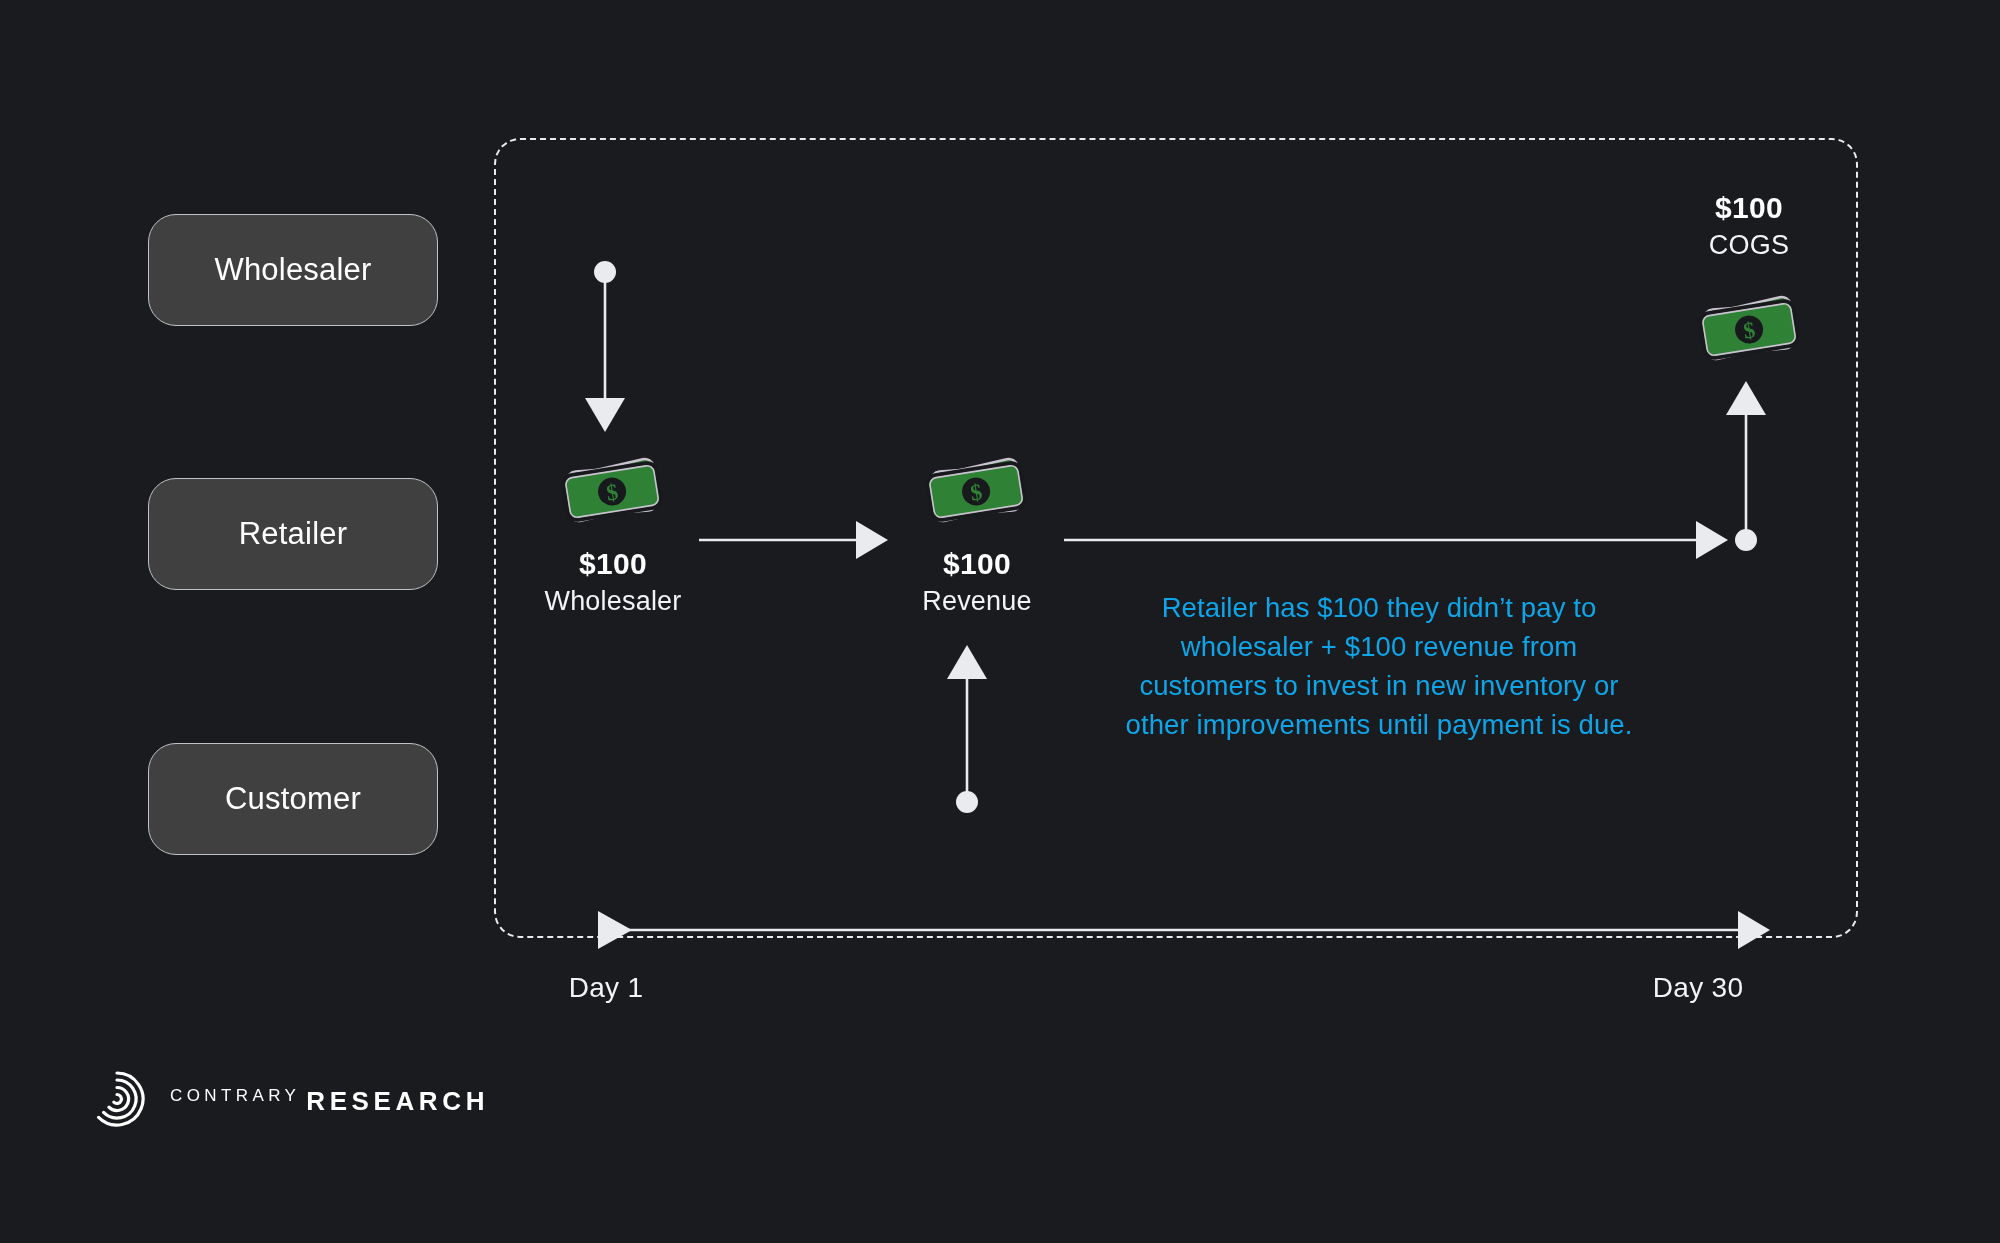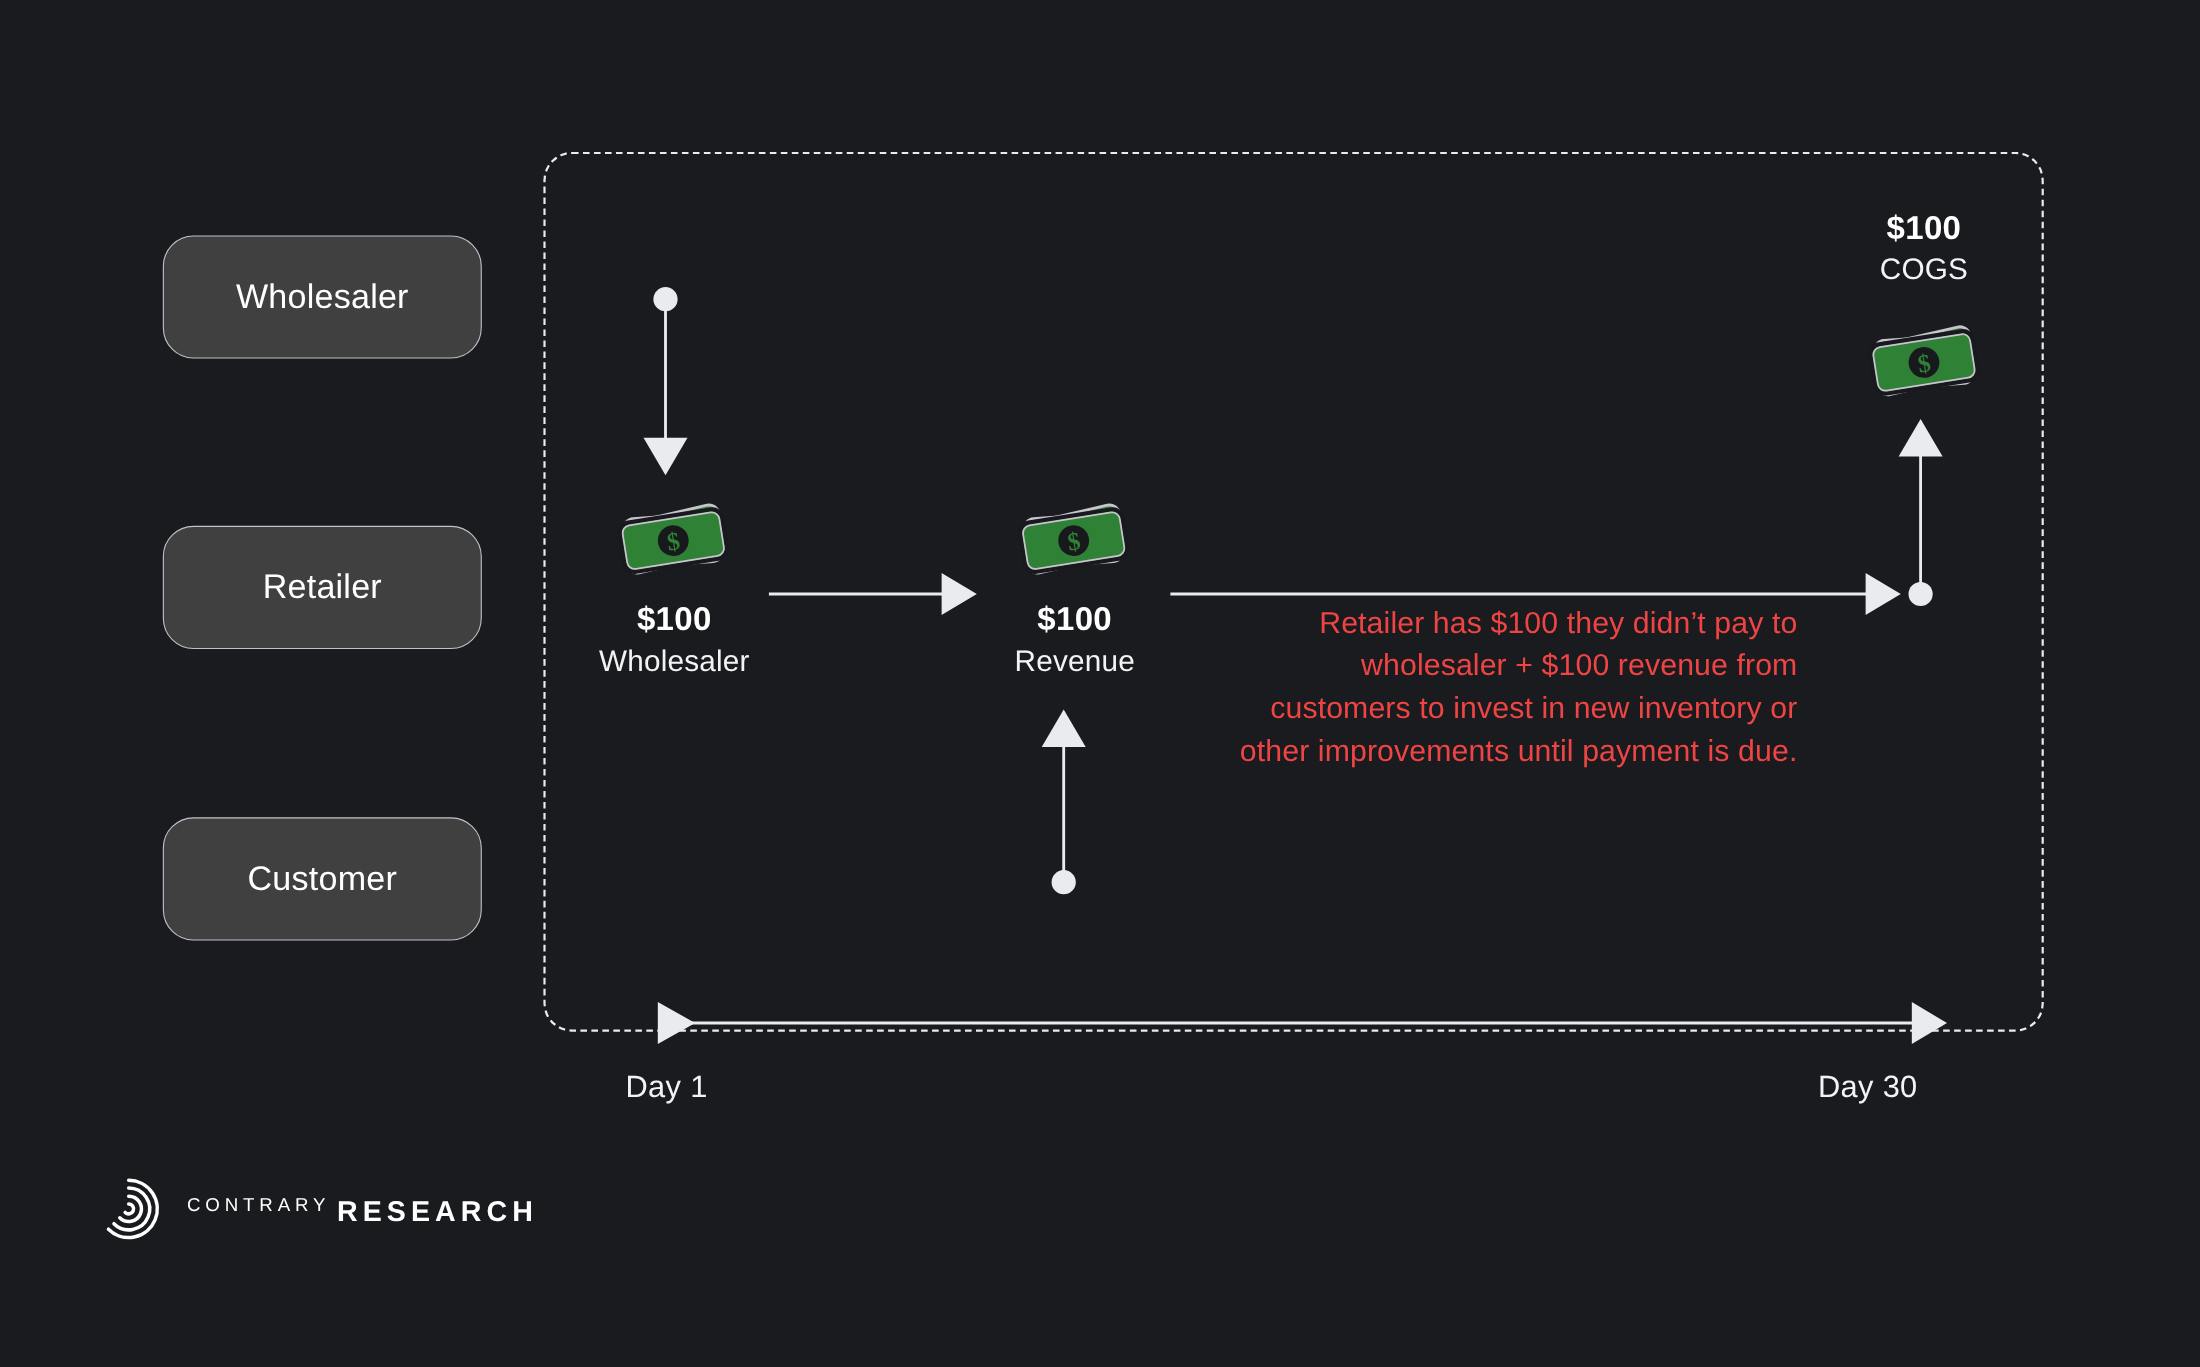--- a/index.html
+++ b/index.html
@@ -82,24 +82,24 @@
     font-weight: 400;
     letter-spacing: 0.2px;
     line-height: 1.22;
     margin-top: 4px;
   }
 
   
   #narrative {
     position: absolute;
     left: 1124px;
-    top: 546px;
+    top: 588px;
     width: 510px;
-    text-align: right;
-    color: #ef4444;
+    text-align: center;
+    color: #0ea5e9;
     font-size: 27.5px;
     line-height: 1.42;
     letter-spacing: 0.1px;
   }
 
   
   .day-label {
     position: absolute;
     color: #f2f3f5;
     font-size: 28px;

